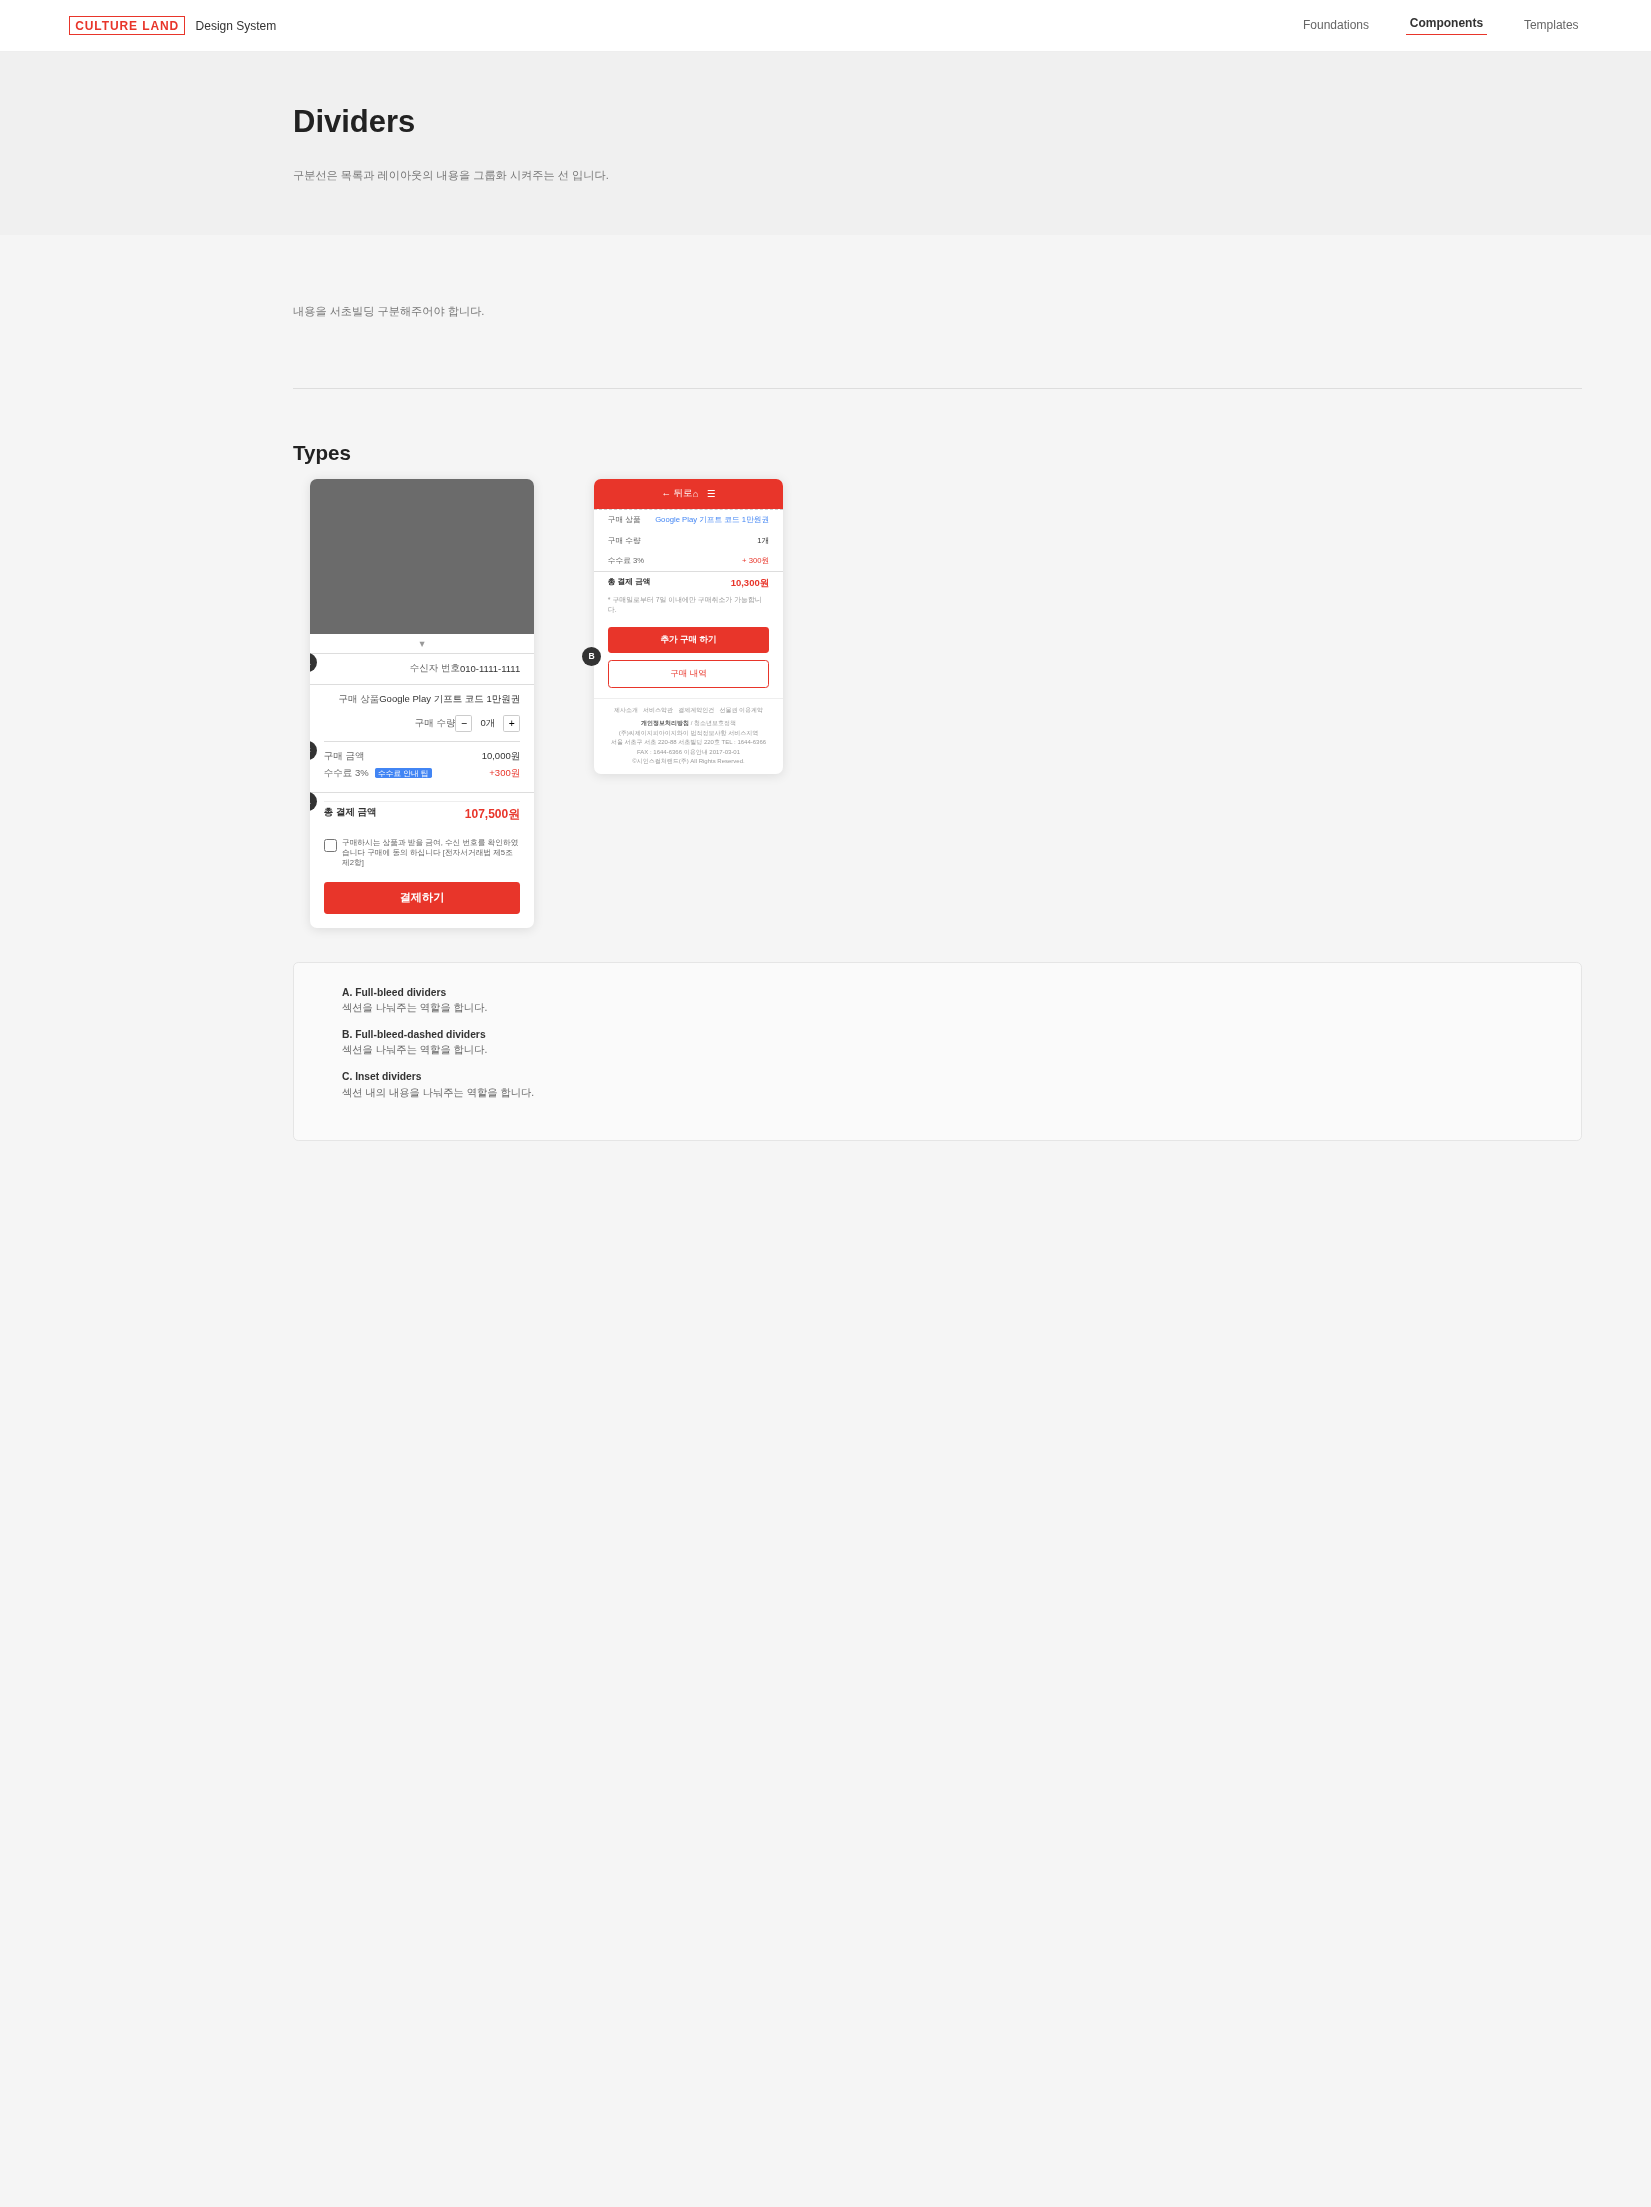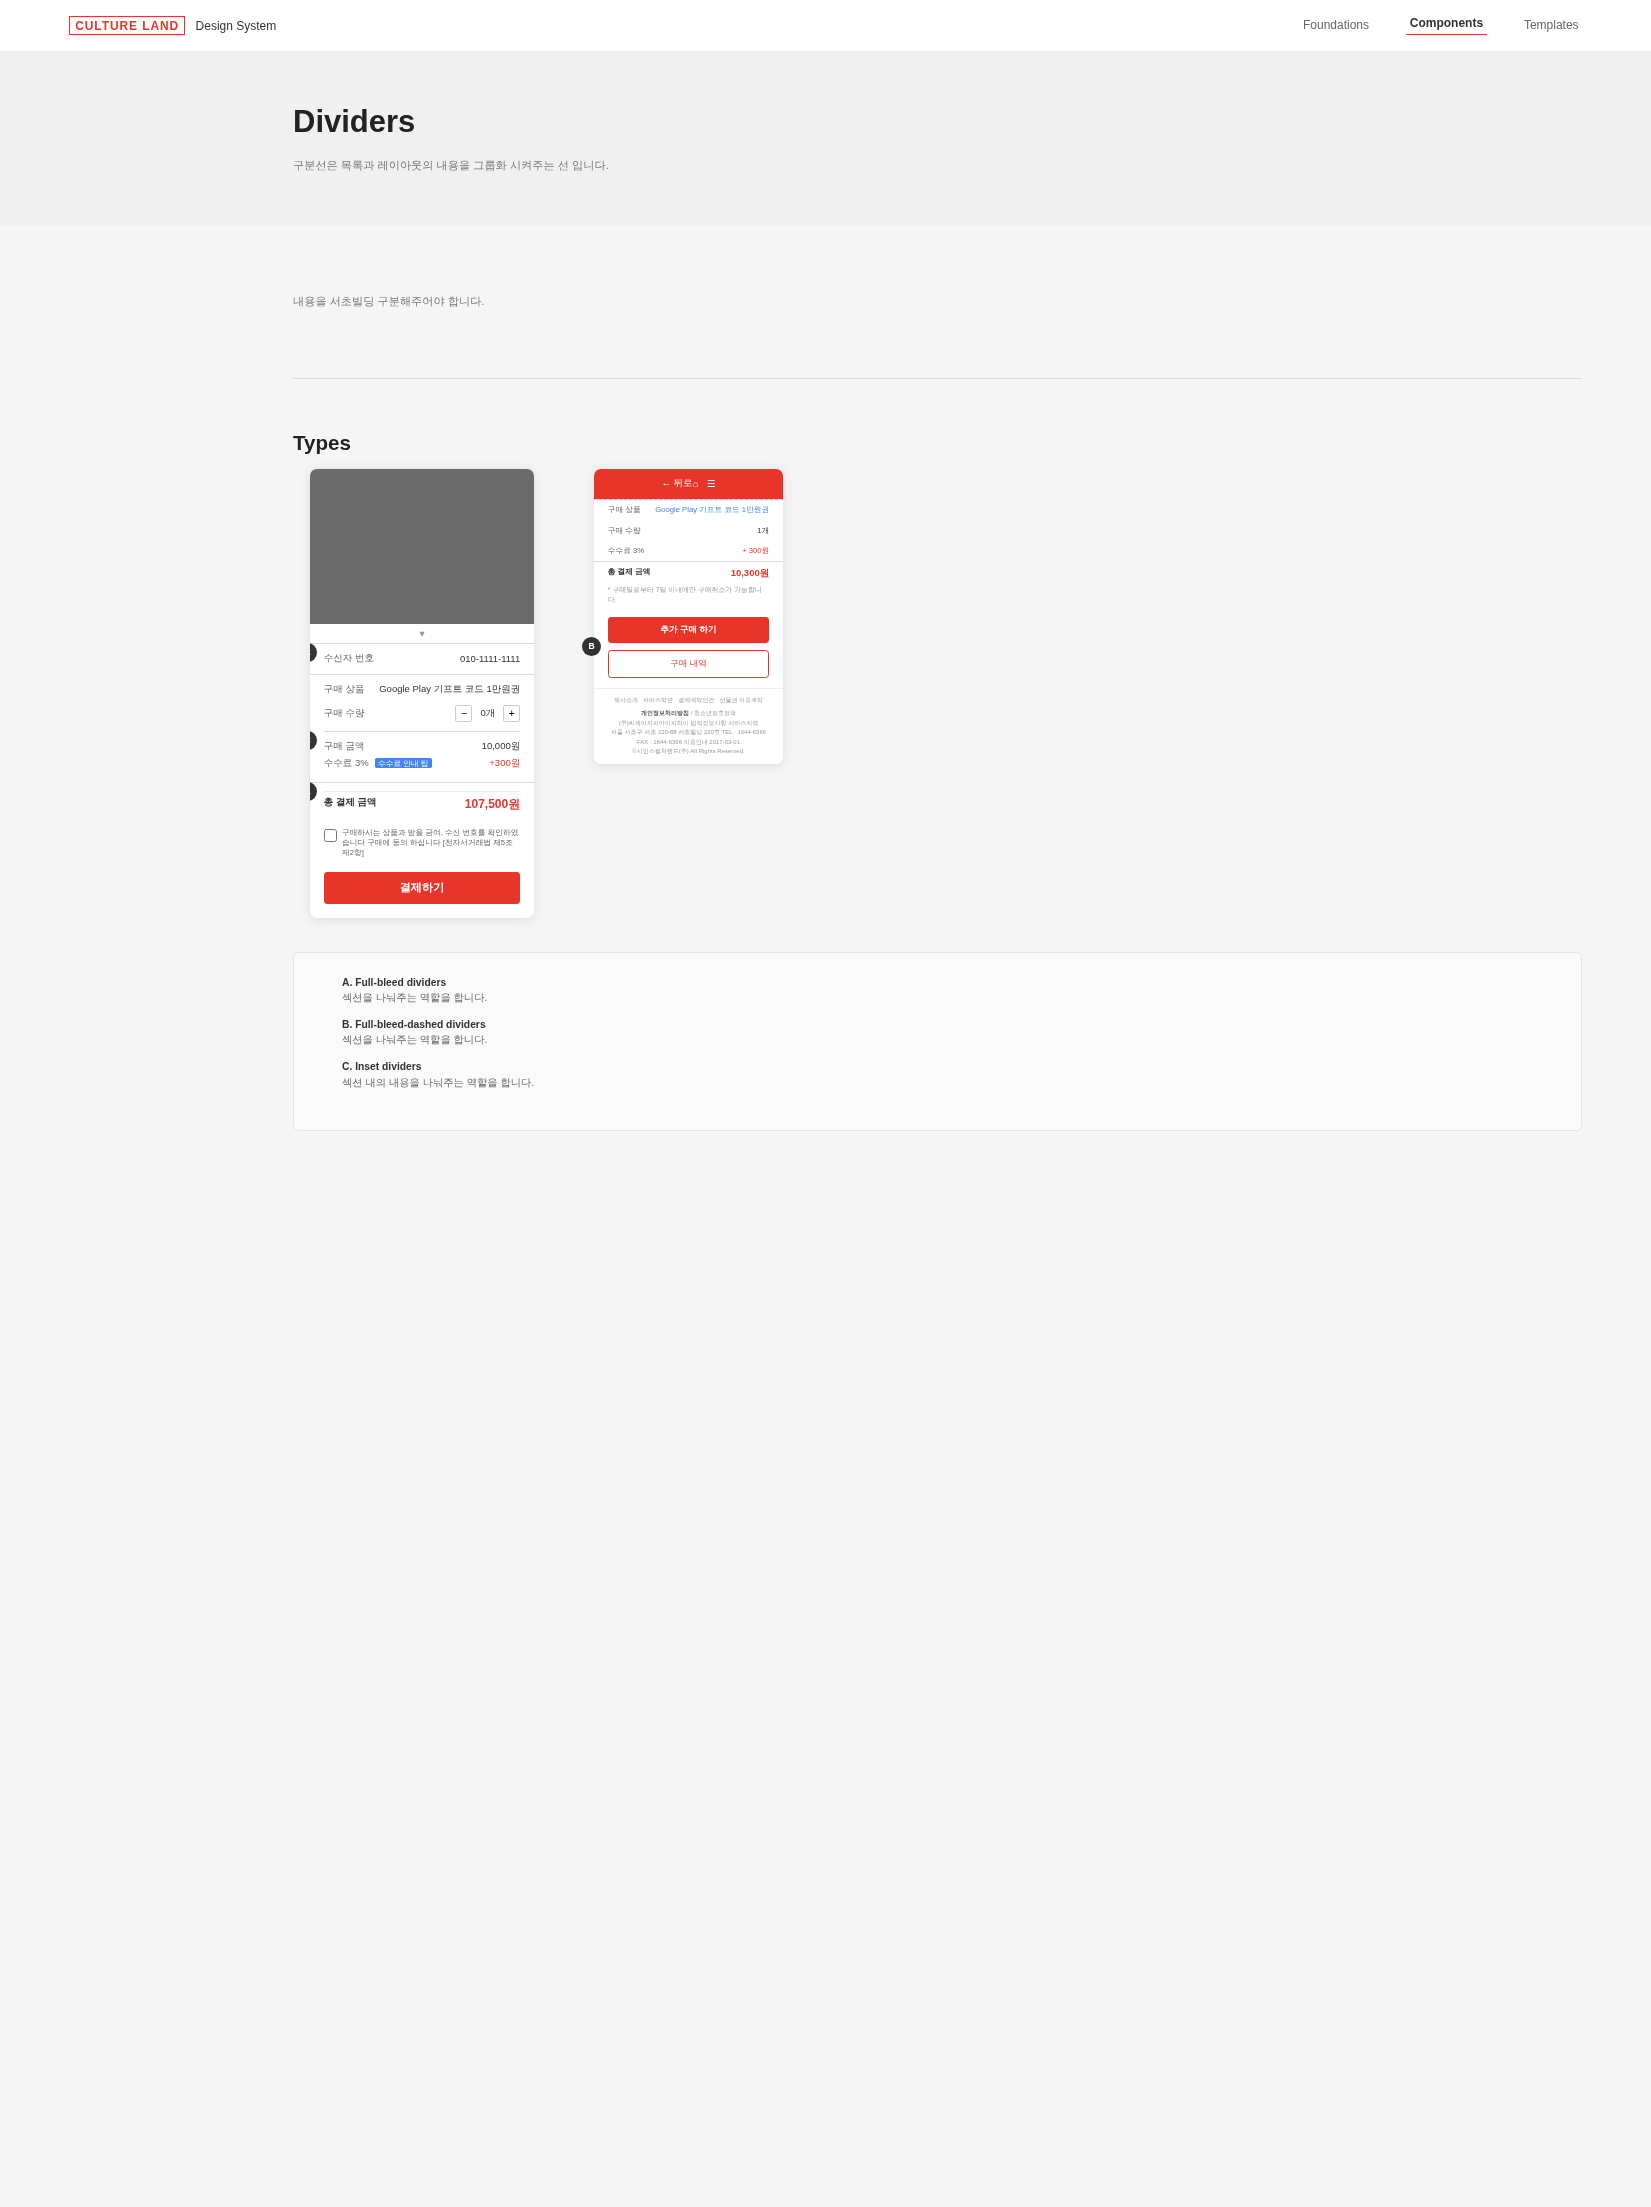--- a/index.html
+++ b/index.html
@@ -56,21 +56,21 @@
     
     .hero {
       background: #f0f0f0;
       padding: 52px 69px 52px 293px;
       min-height: 138px;
     }
     .hero h1 {
       font-size: 31px;
       font-weight: 700;
       color: #222;
-      margin-bottom: 18px;
+      margin-bottom: 28px;
     }
     .hero p {
       font-size: 11.2px;
       color: #777;
     }
 
     
     .main {
       background: #f5f5f5;
       padding: 69px 69px 69px 293px;
@@ -139,21 +139,21 @@
       display: flex;
       justify-content: center;
       padding: 3.4px 0;
       color: #999;
       font-size: 10.3px;
     }
 
     .form-row {
       padding: 8.6px 13.8px;
       display: flex;
-      justify-content: space-between;
+      justify-content: flex-end;
       align-items: center;
       font-size: 9.5px;
     }
     .form-row-label { color: #666; }
     .form-row-value { color: #333; font-size: 9.5px; }
 
     
     .badge-a {
       position: absolute;
       left: -12px;

